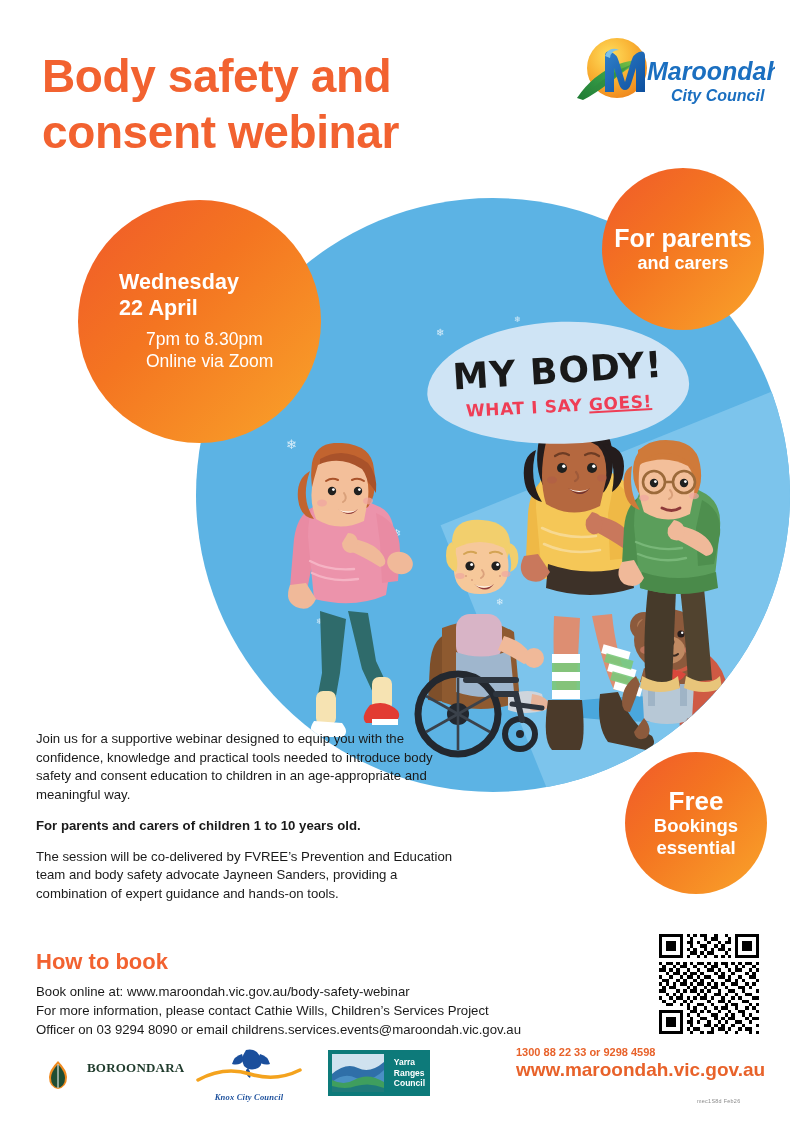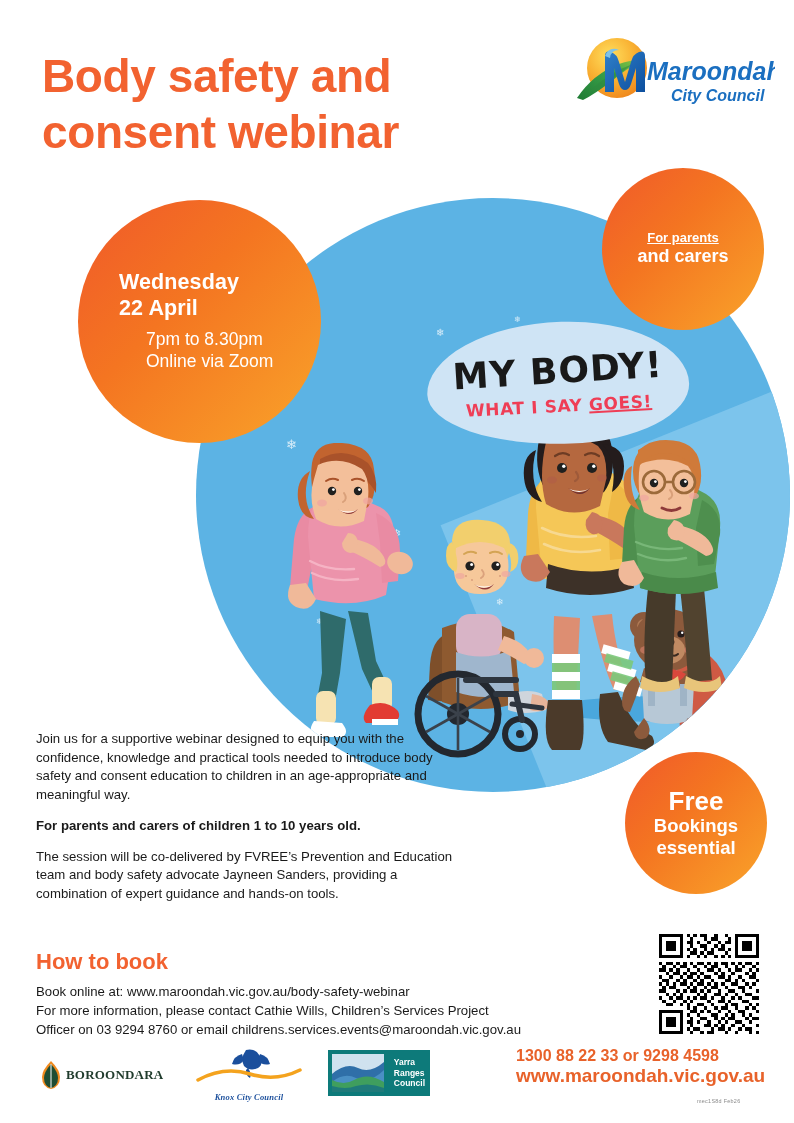--- a/index.html
+++ b/index.html
@@ -73,21 +73,21 @@
 
   .date-head {
     font-size: 21.5px; font-weight: 700; line-height: 1.18;
     letter-spacing: .1px;
   }
   .date-sub {
     font-size: 17.5px; font-weight: 400; line-height: 1.25;
     margin-top: 8px;
     margin-left: 27px;
   }
-  .badge-txt-lg { font-size: 13px; font-weight: 700; line-height: 1.2; text-decoration: underline; }
+  .badge-txt-lg { font-size: 25px; font-weight: 700; line-height: 1.2; }
   .badge-txt-md { font-size: 18px; font-weight: 700; line-height: 1.22; }
   .free-lg { font-size: 26px; font-weight: 700; line-height:1.1; }
   .free-md { font-size: 18.5px; font-weight: 600; line-height: 1.18; }
 
   
   #headline {
     position: absolute;
     left: 42px; top: 48px;
     width: 520px;
     color: #f26230;
@@ -158,22 +158,22 @@
     width:100px; height:100px;
     background:#ffffff;
   }
 
   
   #footer-logos {
     position:absolute; left:32px; top:1046px;
     width:430px; height:62px;
   }
   .logo-boroondara {
-    position:absolute; left:9px; top:14px;
-    display:flex; align-items:center; gap:5px;
+    position:absolute; left:16px; top:14px;
+    display:flex; align-items:flex-start; gap:19px;
   }
   .boroondara-txt {
     font-family:"Liberation Serif", serif;
     font-size:13px; font-weight:700; color:#1f3b2c;
     letter-spacing:.2px;
   }
   .logo-knox {
     position:absolute; left:158px; top:2px;
     width:118px; height:54px; text-align:center;
   }
@@ -191,21 +191,21 @@
   .yarra-txt {
     position:absolute; right:5px; top:7px;
     font-size:8.5px; font-weight:700; color:#ffffff;
     line-height:1.25; text-align:left;
   }
 
   #footer-contact {
     position:absolute; left:516px; top:1046px;
     color:#e8622a; text-align:left;
   }
-  #phone-line { font-size:16px; font-weight:700; line-height:1.2; }
+  #phone-line { font-size:11px; font-weight:700; line-height:1.2; }
   #web-line { font-size:19px; font-weight:700; line-height:1.2; }
   #print-code {
     position:absolute; left:697px; top:1098px;
     font-size:5.4px; color:#8a8a8a; letter-spacing:.3px;
   }
 
   
   .fig { position:absolute; }
 </style>
 </head>
@@ -482,21 +482,21 @@
   <div id="body-copy">
     <p class="para">Join us for a supportive webinar designed to equip you with the confidence, knowledge and practical tools needed to introduce body safety and consent education to children in an age-appropriate and meaningful way.</p>
     <p class="para bold">For parents and carers of children 1 to 10 years old.</p>
     <p class="para">The session will be co-delivered by FVREE’s Prevention and Education team and body safety advocate Jayneen Sanders, providing a combination of expert guidance and hands-on tools.</p>
   </div>
 
   <div id="how-to-book">
     <div id="how-title">How to book</div>
     <div class="book-line">Book online at: www.maroondah.vic.gov.au/body-safety-webinar</div>
     <div class="book-line">For more information, please contact Cathie Wills, Children’s Services Project</div>
-    <div class="book-line">Officer on 03 9294 8760 or email childrens.services.events@maroondah.vic.gov.au</div>
+    <div class="book-line">Officer on 03 9294 8090 or email childrens.services.events@maroondah.vic.gov.au</div>
   </div>
 
   <div id="qr-code">
     <svg width="100" height="100" viewBox="0 0 29 29" shape-rendering="crispEdges">
       <rect width="29" height="29" fill="#ffffff"></rect>
       <g fill="#000000">
         <path d="M0 0h7v7h-7z"></path>
           <path d="M1 1h5v5h-5z" fill="#fff"></path>
           <path d="M2 2h3v3h-3z"></path>
         <path d="M22 0h7v7h-7z"></path>

